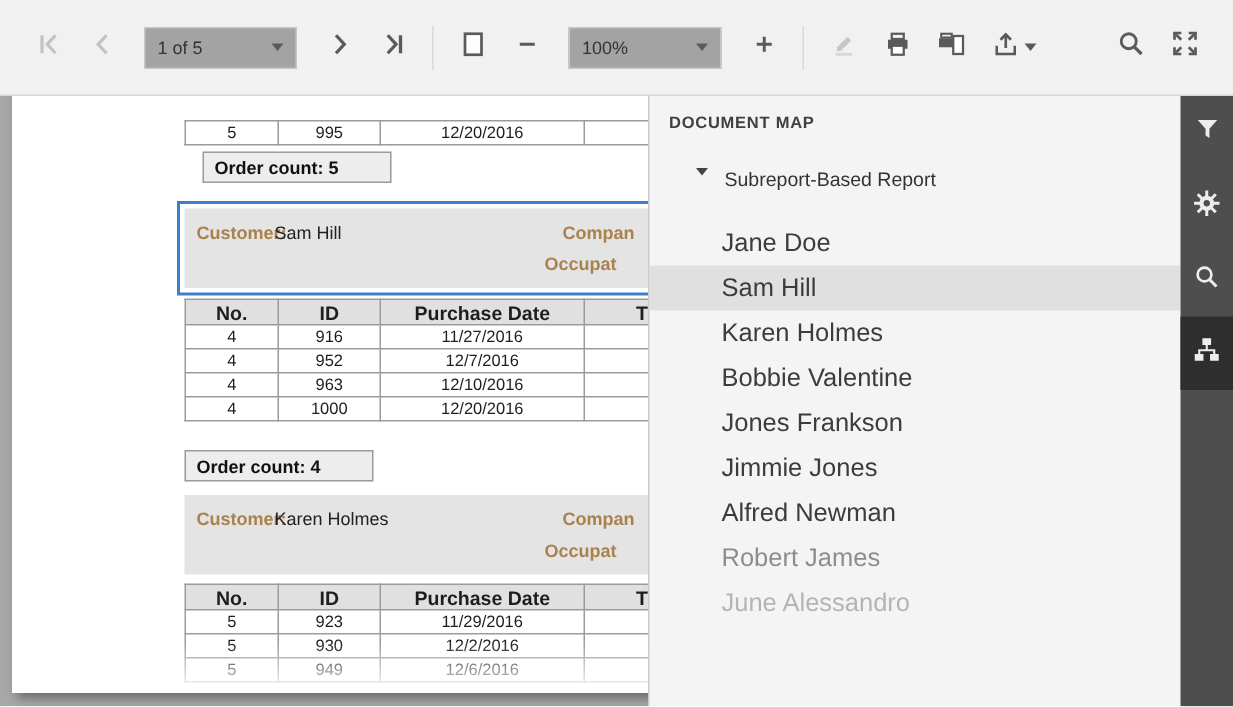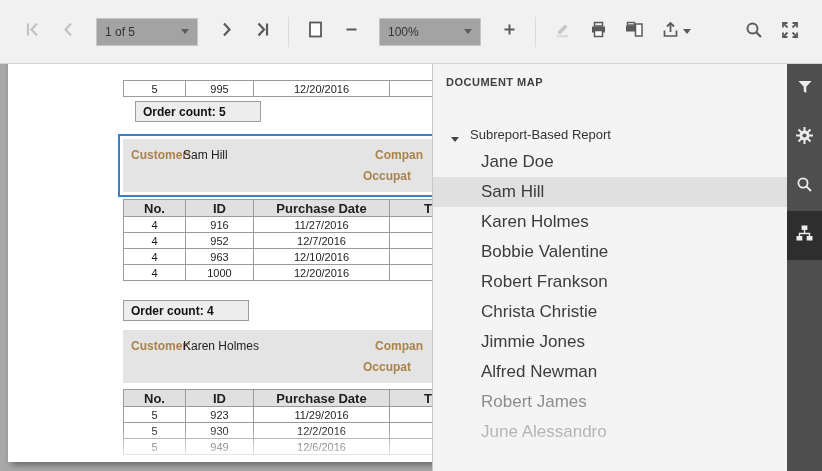--- a/index.html
+++ b/index.html
@@ -42,21 +42,21 @@
   .cust-col2-2 { position:absolute; left:240px; top:30px; color:#a9824c; font-weight:bold; }
   .sel-frame { position:absolute; left:110px; top:80px; width:590px; height:63px; border:2px solid #3a80c8;
                z-index:3; pointer-events:none; }
   .page-fade { position:absolute; left:0; bottom:0; width:100%; height:34px;
                background:linear-gradient(rgba(255,255,255,0), rgba(255,255,255,0.95)); z-index:4; }
 
   
   .docmap { position:absolute; left:432px; top:0; width:355px; height:407px; background:#f4f4f4;
             border-left:1px solid #c9c9c9; z-index:5; overflow:hidden; }
   .docmap-title { position:absolute; left:13px; top:12px; font-size:11px; font-weight:bold; color:#404040; letter-spacing:0.5px; }
-  .docmap-root { position:absolute; left:0; top:48px; width:100%; height:30px; display:flex; align-items:flex-end;
+  .docmap-root { position:absolute; left:13px; top:48px; width:100%; height:30px; display:flex; align-items:flex-start;
                  padding-left:18px; font-size:13px; color:#333; cursor:pointer; }
   .tri { width:0; height:0; border-left:4px solid transparent; border-right:4px solid transparent;
          border-top:5px solid #444; margin-right:11px; flex:0 0 auto; }
   .docmap-items { position:absolute; left:0; top:83px; width:100%; }
   .dm-item { height:30px; display:flex; align-items:center; padding-left:48px; font-size:17px; color:#3c3c3c; cursor:pointer; }
   .dm-item.selected { background:#e0e0e0; }
   .dm-item.dim1 { color:#8d8d8d; }
   .dm-item.dim2 { color:#b4b4b4; }
   .docmap-fade { position:absolute; left:0; bottom:0; width:100%; height:38px;
                  background:linear-gradient(rgba(244,244,244,0), #f4f4f4); pointer-events:none; }
@@ -292,22 +292,21 @@
       <div class="docmap-title">DOCUMENT MAP</div>
       <div class="docmap-root">
         <span class="tri"></span>
         <span>Subreport-Based Report</span>
       </div>
       <div class="docmap-items">
         <div class="dm-item">Jane Doe</div>
         <div class="dm-item selected">Sam Hill</div>
         <div class="dm-item">Karen Holmes</div>
         <div class="dm-item">Bobbie Valentine</div>
-        <div class="dm-item">Robert Frankson</div>
-        <div class="dm-item">Christa Christie</div>
+        <div class="dm-item">Jones Frankson</div>
         <div class="dm-item">Jimmie Jones</div>
         <div class="dm-item">Alfred Newman</div>
         <div class="dm-item dim1">Robert James</div>
         <div class="dm-item dim2">June Alessandro</div>
       </div>
       <div class="docmap-fade"></div>
     </div>
 
     <div class="side-tabs">
       <div class="stab">

